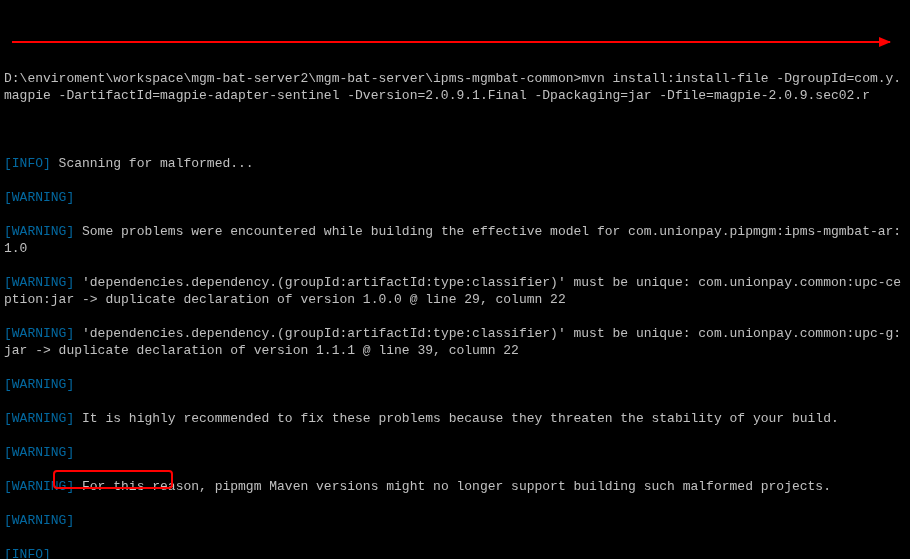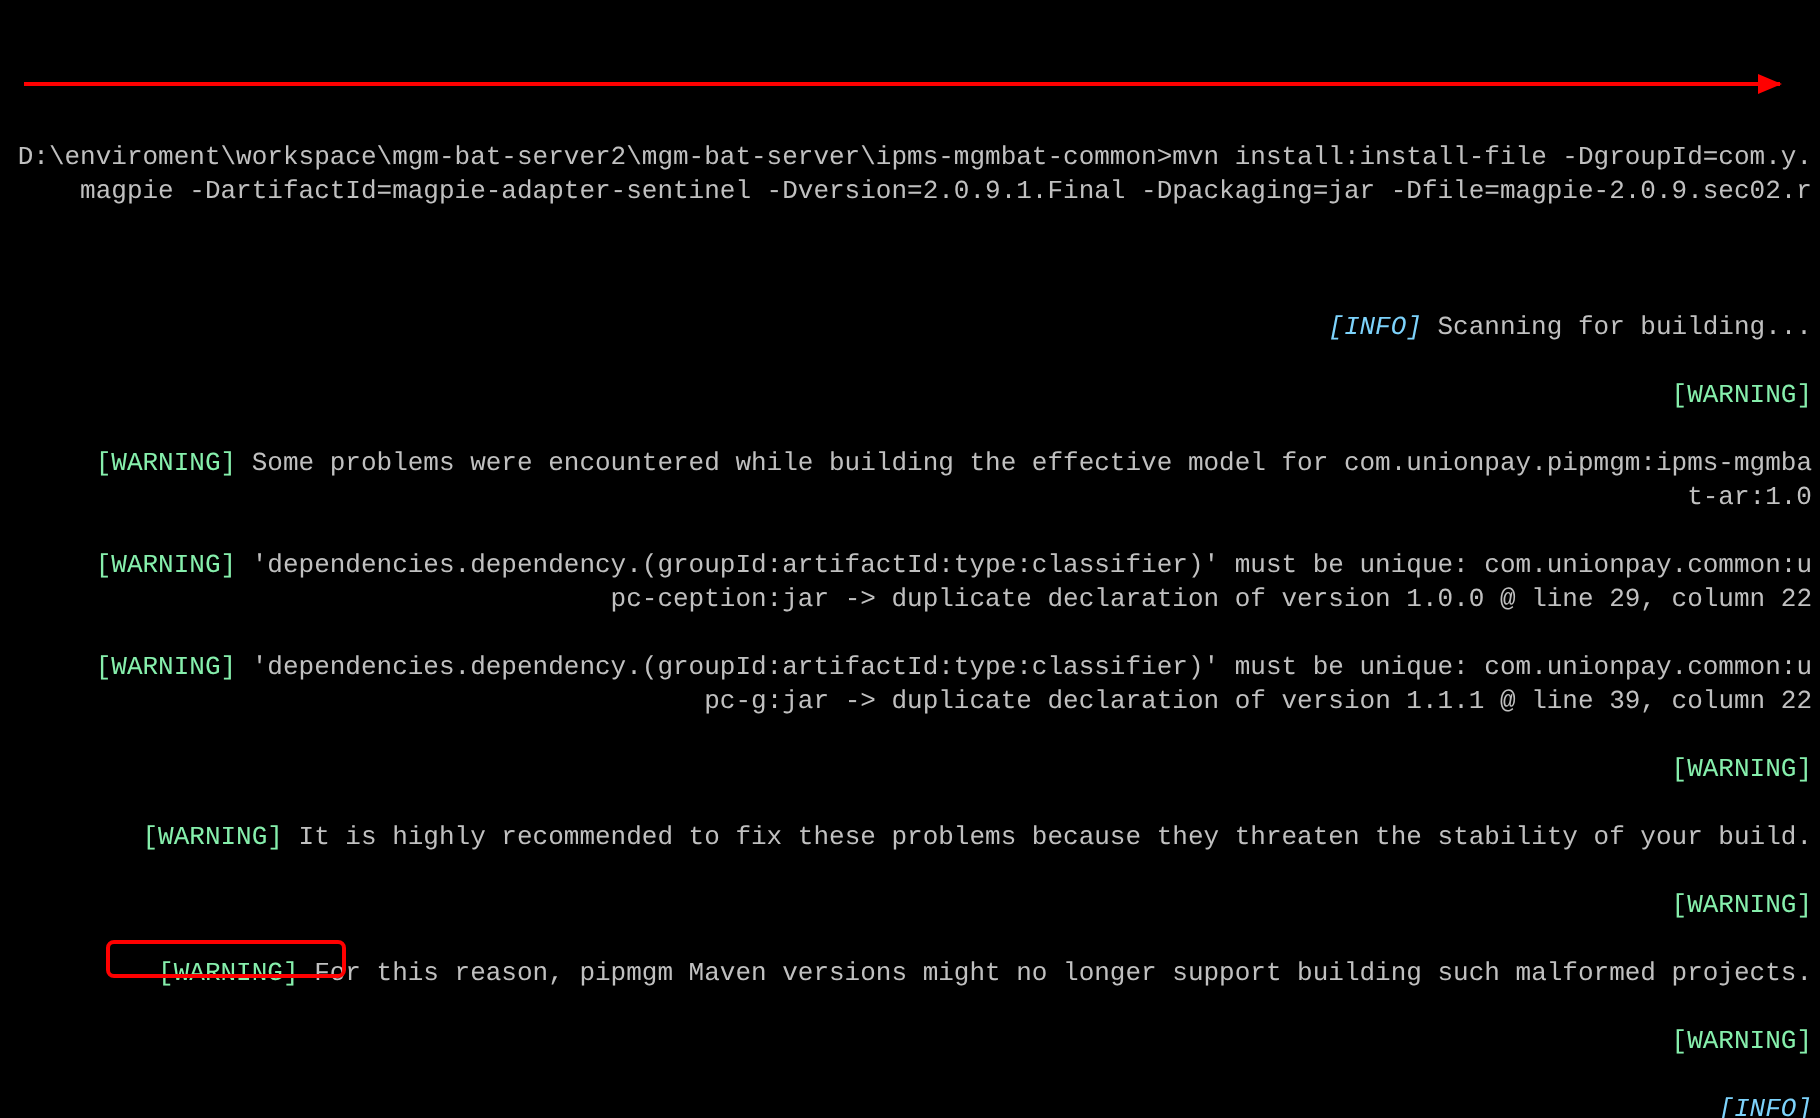--- a/index.html
+++ b/index.html
@@ -10,23 +10,23 @@
     line-height: 17px;
     color: #c0c0c0;
     width: 910px;
     height: 559px;
     overflow: hidden;
     padding: 2px 4px;
     position: relative;
     white-space: pre-wrap;
     word-break: break-all;
   }
-  .line { white-space: pre-wrap; word-break: break-all; text-align: right; }
-  .cy { color: #7dd3fc; font-style: italic; }
-  .ye { color: #86efac; margin-left: 40px; }
+  .line { white-space: pre-wrap; word-break: break-all; }
+  .cy { color: #0369a1; }
+  .ye { color: #0369a1; }
   .red-arrow {
     position: absolute;
     top: 41px;
     left: 12px;
     width: 878px;
     height: 2px;
     background: #ff0000;
     pointer-events: none;
   }
   .red-arrow::after {
@@ -51,21 +51,21 @@
   }
 </style>
 </head>
 <body>
 
 
 
 <div class="line"><span>D:\enviroment\workspace\mgm-bat-server2\mgm-bat-server\ipms-mgmbat-common&gt;</span><span>mvn install:install-file -DgroupId=com.y.magpie -DartifactId=magpie-adapter-sentinel -Dversion=2.0.9.1.Final -Dpackaging=jar -Dfile=magpie-2.0.9.sec02.r</span></div>
 <div class="red-arrow"></div>
 
-<div class="line"><span class="cy">[INFO]</span><span> Scanning for building...</span></div>
+<div class="line"><span class="cy">[INFO]</span><span> Scanning for malformed...</span></div>
 <div class="line"><span class="ye">[WARNING]</span></div>
 <div class="line"><span class="ye">[WARNING]</span><span> Some problems were encountered while building the effective model for com.unionpay.pipmgm:ipms-mgmbat-ar:1.0</span></div>
 <div class="line"><span class="ye">[WARNING]</span><span> 'dependencies.dependency.(groupId:artifactId:type:classifier)' must be unique: com.unionpay.common:upc-ception:jar -&gt; duplicate declaration of version 1.0.0 @ line 29, column 22</span></div>
 <div class="line"><span class="ye">[WARNING]</span><span> 'dependencies.dependency.(groupId:artifactId:type:classifier)' must be unique: com.unionpay.common:upc-g:jar -&gt; duplicate declaration of version 1.1.1 @ line 39, column 22</span></div>
 <div class="line"><span class="ye">[WARNING]</span></div>
 <div class="line"><span class="ye">[WARNING]</span><span> It is highly recommended to fix these problems because they threaten the stability of your build.</span></div>
 <div class="line"><span class="ye">[WARNING]</span></div>
 <div class="line"><span class="ye">[WARNING]</span><span> For this reason, pipmgm Maven versions might no longer support building such malformed projects.</span></div>
 <div class="line"><span class="ye">[WARNING]</span></div>
 <div class="line"><span class="cy">[INFO]</span></div>

